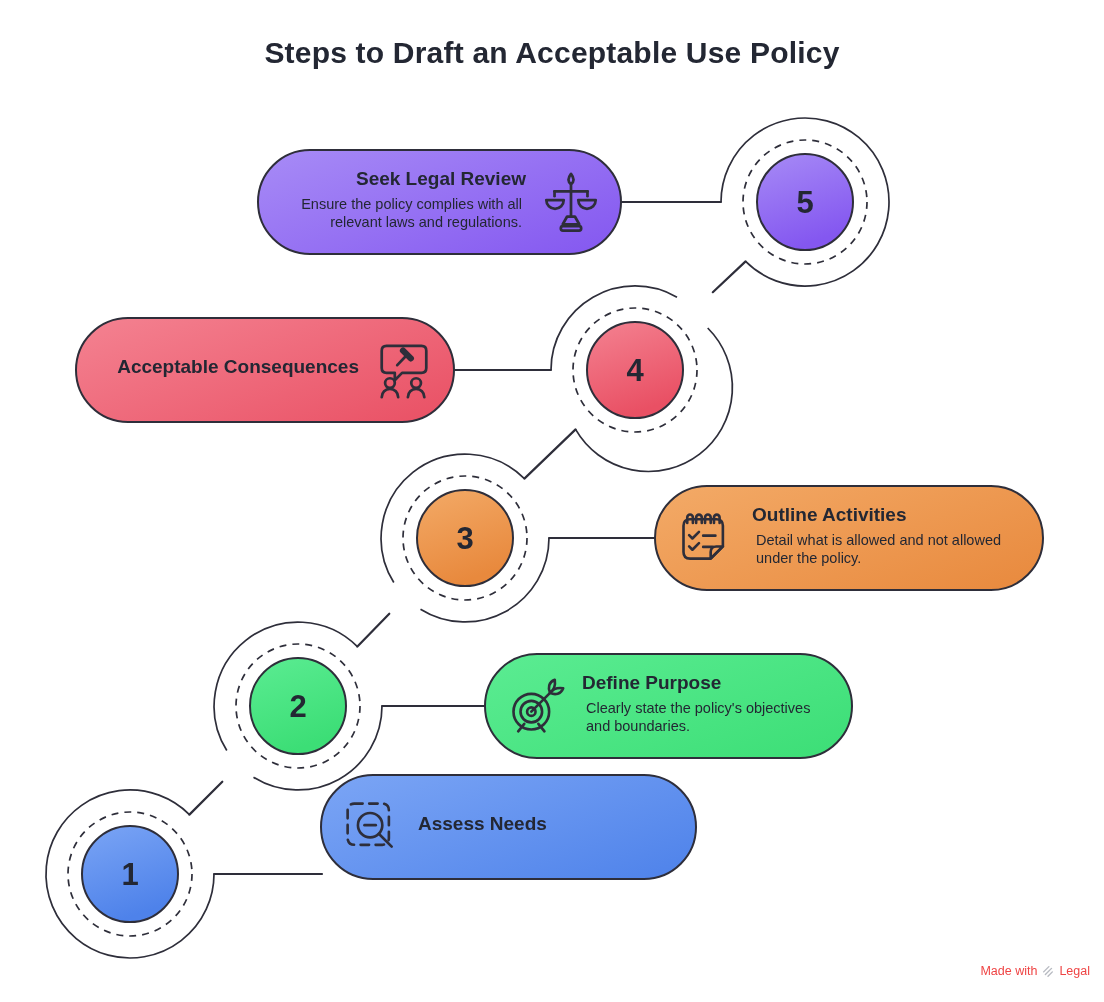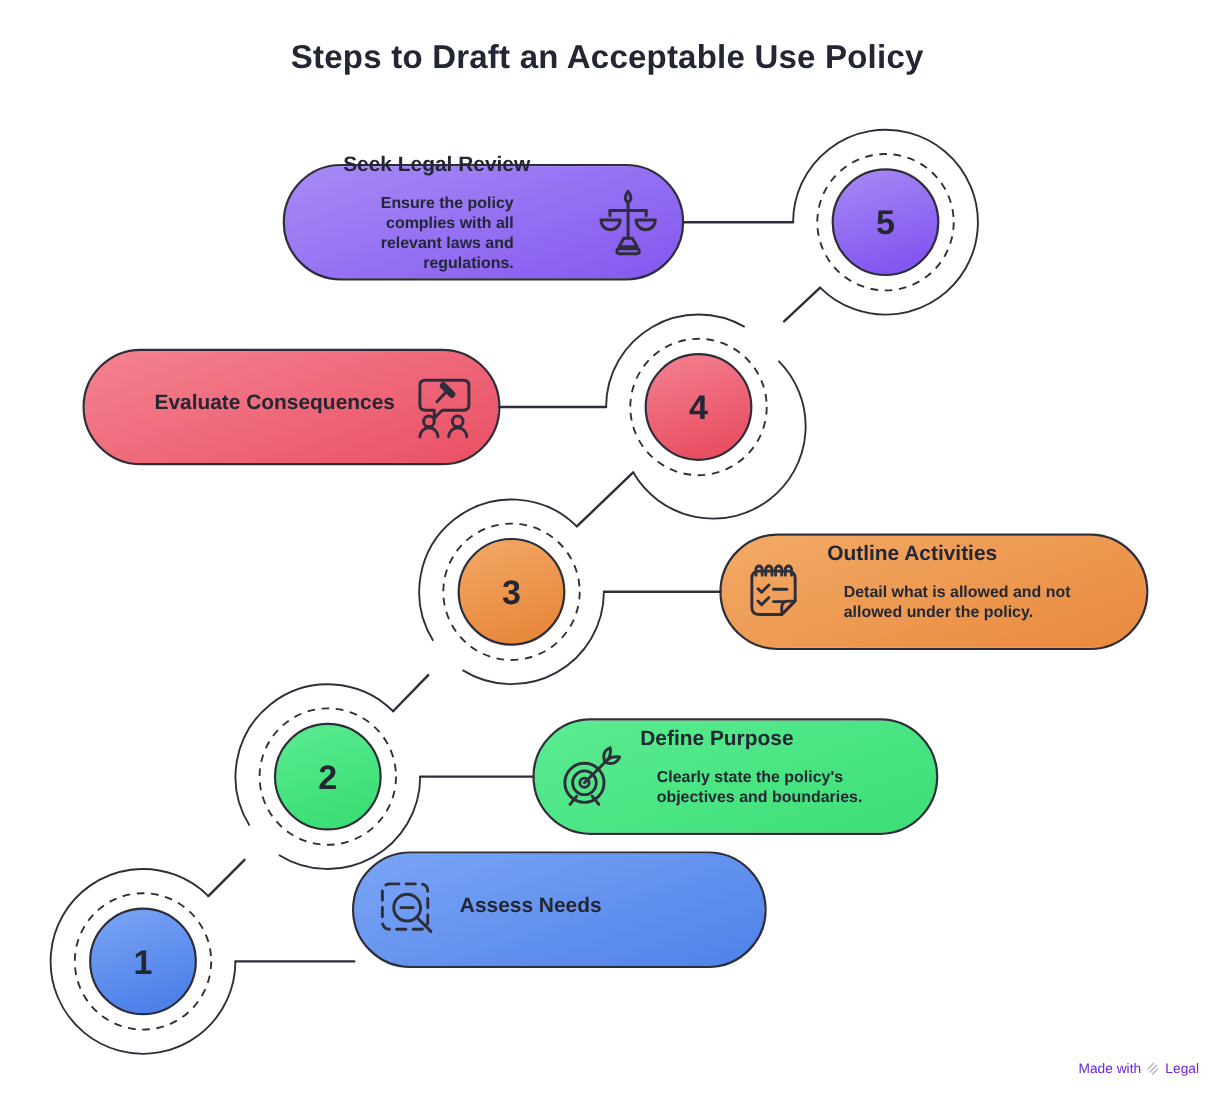--- a/index.html
+++ b/index.html
@@ -39,30 +39,30 @@
     border:2px solid var(--line-color);
     border-radius:999px;
     background:linear-gradient(160deg,var(--c1,#ccc),var(--c2,#999));
     display:flex;align-items:center;
   }
   .pill .icon{flex:0 0 auto;display:flex;align-items:center;justify-content:center;}
   .pill .icon svg{display:block;}
   .icon-stroke{stroke:var(--line-color);fill:none;stroke-linecap:round;stroke-linejoin:round;stroke-width:2.8;}
   .pill .txt{color:var(--text-color);}
   .pill .txt .t{font-size:19px;font-weight:700;margin:0 0 5px 0;line-height:1.1;}
-  .pill .txt .d{font-size:14.5px;line-height:1.26;margin:15px;font-weight:bold;}
+  .pill .txt .d{font-size:14.5px;line-height:1.26;margin:4px;}
   .pill.icon-left{padding:0 20px 0 20px;}
   .pill.icon-left .icon{margin-right:16px;}
   .pill.icon-right{padding:0 18px 0 26px;justify-content:flex-end;}
   .pill.icon-right .txt{text-align:right;}
   .pill.icon-right .icon{margin-left:14px;}
   .watermark{
     position:absolute;right:14px;top:964px;
     display:flex;align-items:flex-start;gap:4px;
-    color:#6d28d9;font-size:12.5px;
+    color:#ef4444;font-size:12.5px;
   }
   .watermark svg{display:block;}
 </style>
 </head>
 <body>
 
 <div class="wrap" style="--line-color: #2E2E3A; --text-color: #232733;">
 
   <h1 class="page-title">Steps to Draft an Acceptable Use Policy</h1>
 
@@ -196,38 +196,38 @@
       </svg>
     </span>
     <div class="txt" style="width:268px;">
       <p class="t">Outline Activities</p>
       <p class="d">Detail what is allowed and not allowed under the policy.</p>
     </div>
   </div>
 
   <div class="pill icon-right" style="left: 75px; top: 317px; width: 380px; --c1: #F48291; --c2: #E95064;">
     <div class="txt" style="width:266px;">
-      <p class="t">Evaluate Consequences</p>
+      <p class="t">Acceptable Consequences</p>
     </div>
     <span class="icon">
       <svg width="62" height="62" viewBox="0 0 64 64">
         <g class="icon-stroke">
           <path d="M9 12 q0 -5 5 -5 h36 q5 0 5 5 v18 q0 5 -5 5 H30 l-7.5 7.5 V35 H14 q-5 0 -5 -5 z"></path>
           <line x1="25" y1="27" x2="34" y2="17.5"></line>
           <line x1="31" y1="12" x2="39" y2="20" stroke-width="6.5"></line>
           <circle cx="17.5" cy="45.5" r="5"></circle>
           <circle cx="44.5" cy="45.5" r="5"></circle>
           <path d="M9 60 a8.5 8.5 0 0 1 17 0"></path>
           <path d="M36 60 a8.5 8.5 0 0 1 17 0"></path>
         </g>
       </svg>
     </span>
   </div>
 
-  <div class="pill icon-right" style="left: 257px; top: 149px; width: 365px; gap: 44px; --c1: #A78BF6; --c2: #8457F0;">
+  <div class="pill icon-right" style="left: 257px; top: 149px; width: 365px; --c1: #A78BF6; --c2: #8457F0;">
     <div class="txt" style="width:248px;">
       <p class="t">Seek Legal Review</p>
       <p class="d">Ensure the policy complies with all relevant laws and regulations.</p>
     </div>
     <span class="icon">
       <svg width="62" height="62" viewBox="0 0 64 64">
         <g class="icon-stroke">
           <path d="M32 3 c3.5 4.5 3.5 8 0 10.5 c-3.5 -2.5 -3.5 -6 0 -10.5 z"></path>
           <line x1="32" y1="14" x2="32" y2="47"></line>
           <line x1="15" y1="21" x2="49" y2="21"></line>

